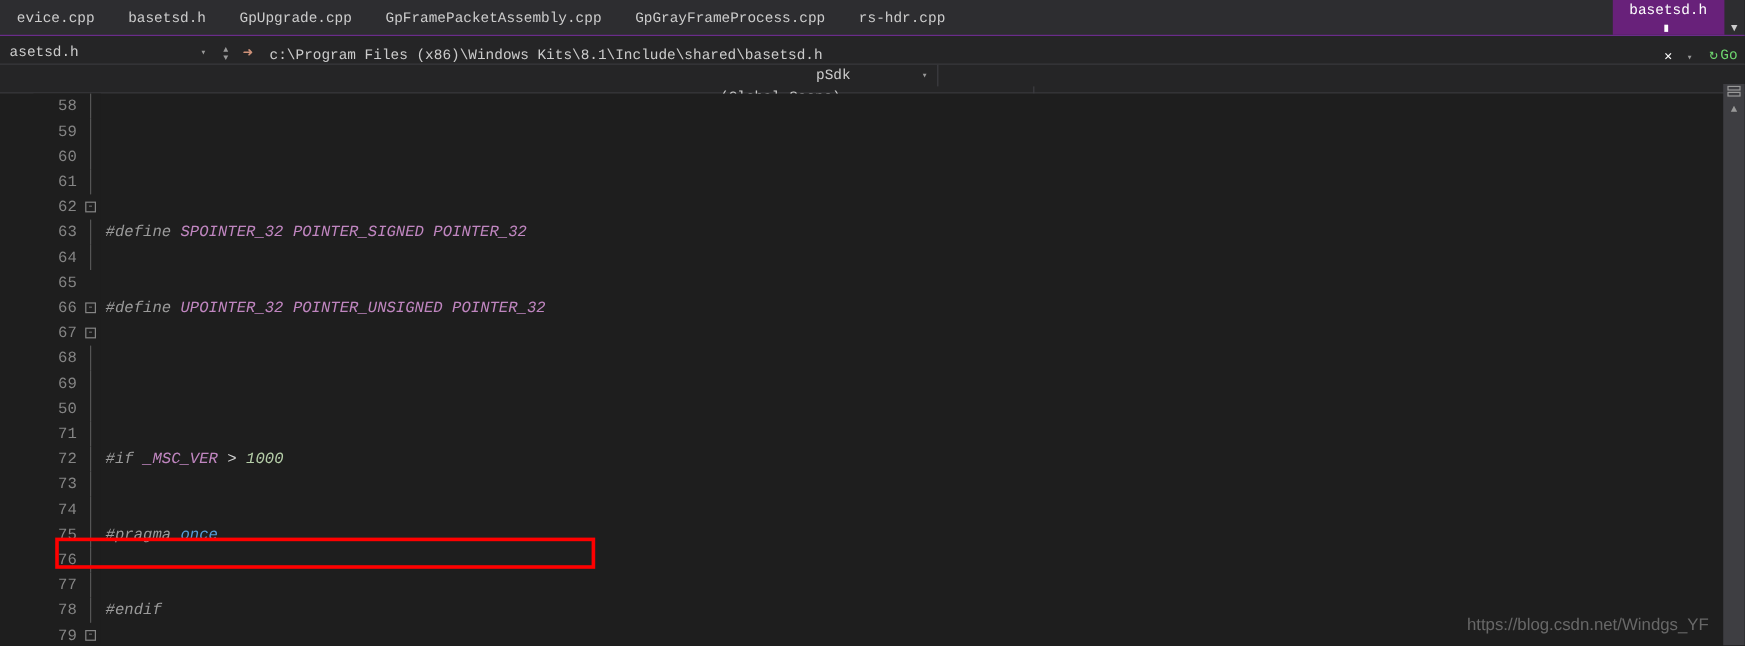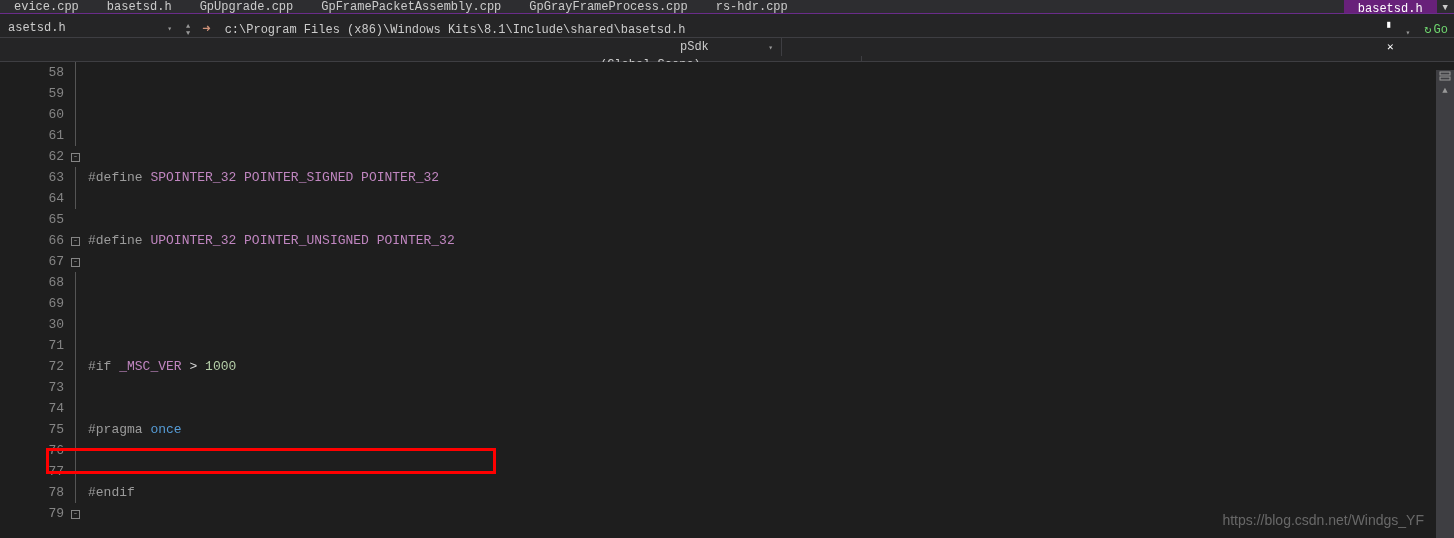--- a/index.html
+++ b/index.html
@@ -13,21 +13,21 @@
       color: #d4d4d4;
       font-size: 13px;
       overflow: hidden;
       width: 1454px;
       height: 538px;
       position: relative;
     }
     .tab-bar {
       display: flex;
       background: #2d2d30;
-      height: 14px;
+      height: 30px;
       border-bottom: 1px solid #6a2c8a;
       align-items: flex-end;
     }
     .tab {
       padding: 2px 14px;
       color: #cccccc;
       cursor: pointer;
       font-size: 12px;
       height: 100%;
       display: flex;
@@ -175,20 +175,21 @@
     .code-area {
       flex: 1;
       font-size: 13px;
       line-height: 21px;
       position: relative;
       white-space: pre;
     }
     .code-line {
       height: 21px;
       padding-left: 4px;
+      font-style: italic;
     }
     .kw-preproc { color: #9b9b9b; }
     .kw-define { color: #c086c0; }
     .kw-blue { color: #569cd6; margin-top: 21px; }
     .num { color: #b5cea8; }
     .punct { color: #d4d4d4; }
     .highlight-box {
       position: absolute;
       border: 3px solid #ff0000;
       pointer-events: none;
@@ -299,21 +300,21 @@
     <div>60</div>
     <div>61</div>
     <div>62</div>
     <div>63</div>
     <div>64</div>
     <div>65</div>
     <div>66</div>
     <div>67</div>
     <div>68</div>
     <div>69</div>
-    <div>30</div>
+    <div>50</div>
     <div>71</div>
     <div>72</div>
     <div>73</div>
     <div>74</div>
     <div>75</div>
     <div>76</div>
     <div>77</div>
     <div>78</div>
     <div>79</div>
   </div>

